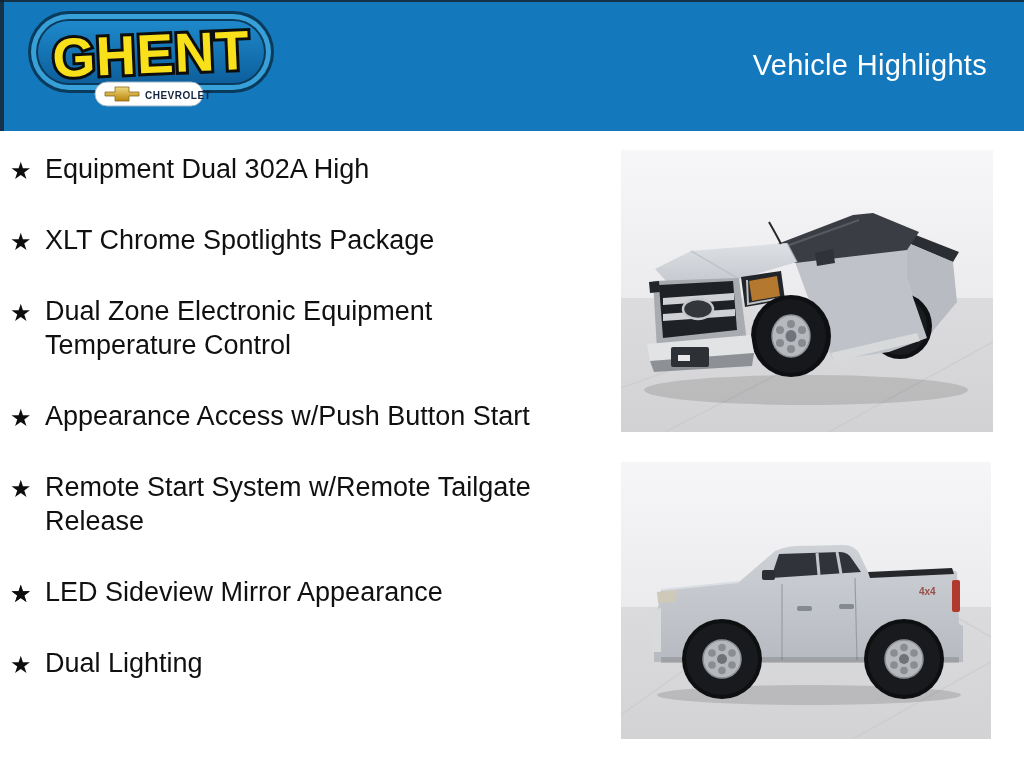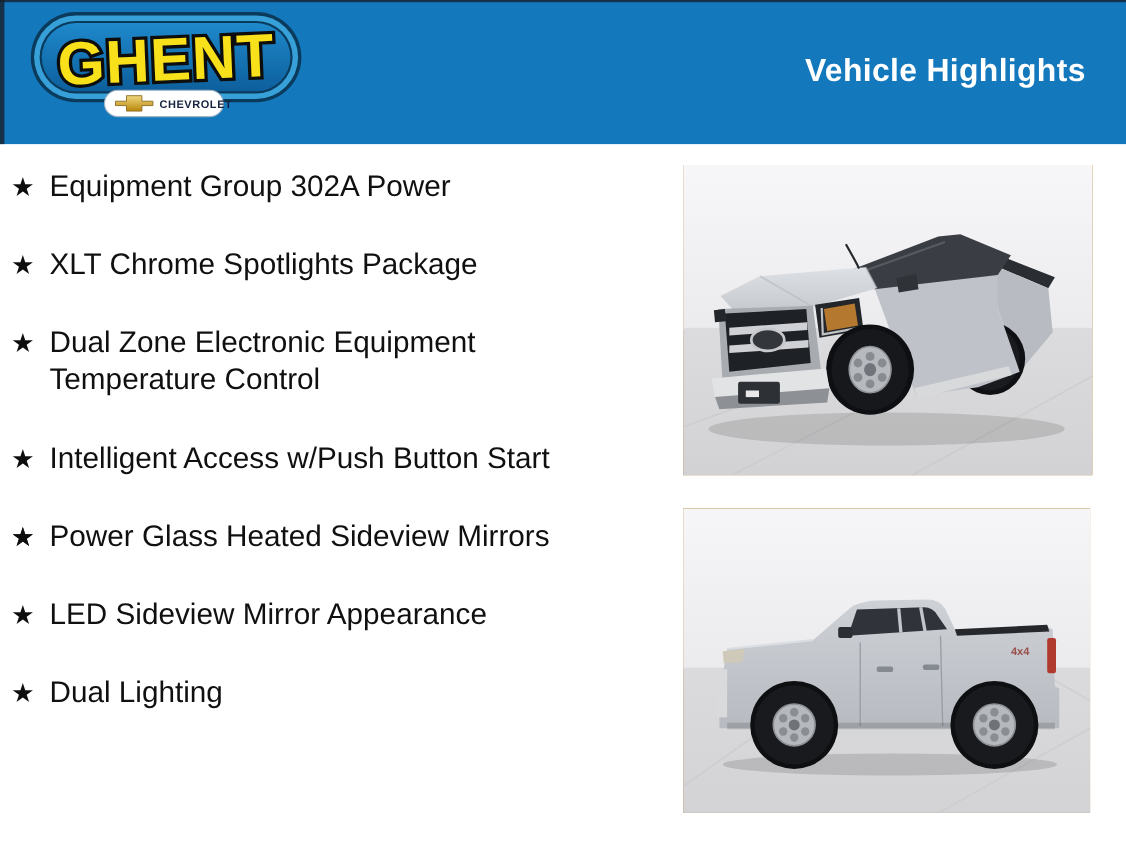--- a/index.html
+++ b/index.html
@@ -17,36 +17,36 @@
     background:#15202c;opacity:.8;
   }
   .header::after{ 
     content:"";position:absolute;top:0;left:0;width:4px;height:131px;
     background:#15202c;opacity:.8;
   }
   .logo-wrap{position:absolute;left:27px;top:10px;width:248px;height:102px;}
   .header-title{
     position:absolute;right:37px;top:0;height:131px;
     display:flex;align-items:center;
-    font-size:29px;font-weight:bold;color:#ffffff;letter-spacing:.3px;
+    font-size:29px;font-weight:normal;color:#ffffff;letter-spacing:.3px;
   }
   
   .features{
     position:absolute;left:10px;top:152px;width:585px;
     list-style:none;margin:0;padding:0;
   }
   .features li{
     position:relative;padding-left:35px;margin:0 0 37px 0;
     font-size:27px;line-height:34px;color:#101010;max-width:530px;
   }
   .star{
     position:absolute;left:0;top:2px;font-size:24px;line-height:34px;color:#0d0d0d;
   }
   
-  .photo{position:absolute;left:621px;background:#a16207;text-decoration:underline;}
+  .photo{position:absolute;left:621px;background:#737373;text-decoration:underline;}
   .photo-front{top:150px;width:372px;height:282px;}
   .photo-side{top:462px;width:370px;height:277px;}
   .photo svg{display:block;}
 </style>
 </head>
 <body>
 
 <div class="header">
 
   <div class="logo-wrap">
@@ -75,36 +75,36 @@
       </g>
     </svg>
   </div>
 
   <div class="header-title">Vehicle Highlights</div>
 </div>
 
 <ul class="features">
   <li>
     <span class="star">★</span>
-    <span>Equipment Group 302A Power</span></li>
+    <span>Equipment Dual 302A High</span></li>
   <li>
     <span class="star">★</span>
     <span>XLT Chrome Spotlights Package</span></li>
   <li>
     <span class="star">★</span>
     <span>Dual Zone Electronic Equipment Temperature Control</span></li>
   <li>
     <span class="star">★</span>
-    <span>Intelligent Access w/Push Button Start</span></li>
+    <span>Appearance Access w/Push Button Start</span></li>
+  <li>
+    <span class="star">★</span>
+    <span>Remote Start System w/Remote Tailgate Release</span></li>
   <li>
     <span class="star">★</span>
     </li>
-  <li>
-    <span class="star">★</span>
-    <span>Power Glass Heated Sideview Mirrors</span></li>
   <li>
     <span class="star">★</span>
     <span>LED Sideview Mirror Appearance</span></li>
   <li>
     <span class="star">★</span>
     <span>Dual Lighting</span></li>
 </ul>
 
 <div class="photo photo-front" aria-label="Silver Ford F-150 pickup truck, front three-quarter view in gray studio">
   <svg width="372" height="282" viewBox="0 0 372 282">

